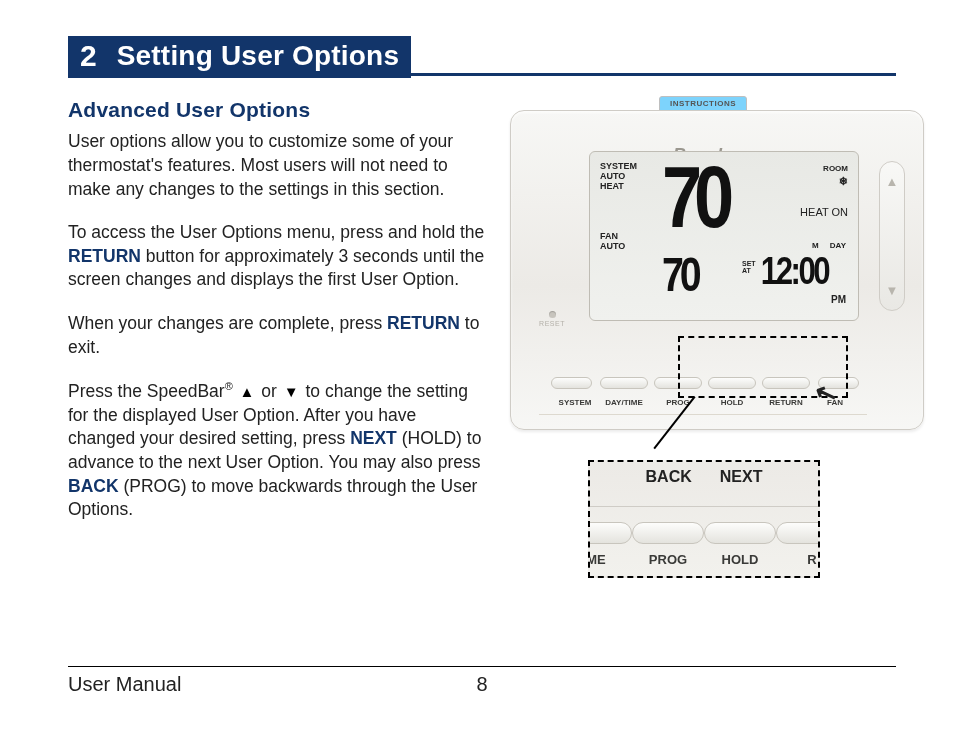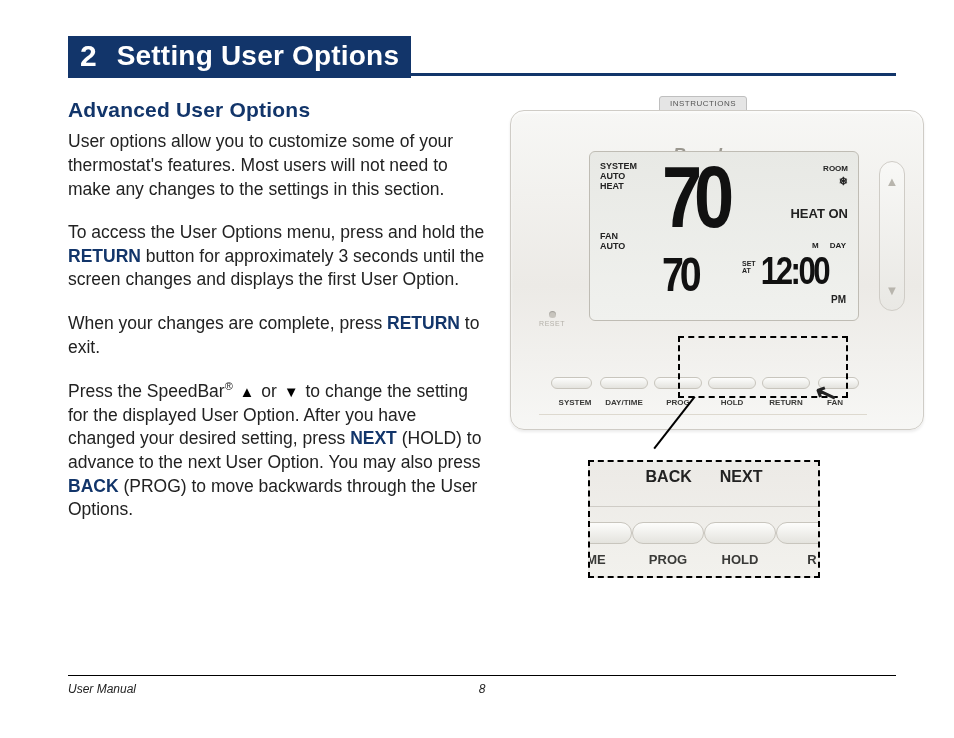--- a/index.html
+++ b/index.html
@@ -76,25 +76,25 @@
   .thermo-wrap {
     flex: 1;
     position: relative;
     height: 510px;
   }
   .instructions-tab {
     position: absolute;
     top: 0;
     left: 50%;
     transform: translateX(-50%);
-    background: #e5e5e5;
+    background: #7dd3fc;
     border: 1px solid #bfbfbf;
     border-radius: 3px 3px 0 0;
     font-size: 8px;
-    font-weight: 400;
+    font-weight: 700;
     letter-spacing: .5px;
     padding: 2px 10px;
     color: #555;
   }
   .device {
     position: absolute;
     top: 14px;
     left: 0;
     right: -28px;
     height: 320px;
@@ -154,21 +154,21 @@
     top: -6px; left: 72px;
     font-family: "Arial Black", sans-serif;
     font-size: 88px;
     font-weight: 900;
     letter-spacing: -10px;
     color:#111;
     transform: scaleX(.82);
     transform-origin: left center;
   }
   .room-lbl { position:absolute; top:12px; right:10px; font-size:8px; font-weight:700; text-align:right; line-height:1.3; }
-  .heaton { position:absolute; top:54px; right:10px; font-size:13px; font-weight:700; }
+  .heaton { position:absolute; top:54px; right:10px; font-size:11px; font-weight:400; }
   .small70 {
     position:absolute; top:95px; left:72px;
     font-family:"Arial Black",sans-serif;
     font-size:48px; font-weight:900; letter-spacing:-5px;
     transform: scaleX(.82);
     transform-origin:left center;
     color:#111;
   }
   .setat { position:absolute; top:108px; left:152px; font-size:7px; font-weight:700; line-height:1; }
   .clock {
@@ -277,23 +277,22 @@
     border-top:1px solid #cfccc6;
   }
 
   
   .footer {
     position:absolute;
     bottom: 42px;
     left: 68px; right: 58px;
     border-top: 1.5px solid #000;
     padding-top: 6px;
-    font-size: 12px;
+    font-size: 20px;
     display:flex;
-    font-style:italic;
   }
   .footer-left { flex:1; }
   .footer-page { position:absolute; left:50%; transform:translateX(-50%); }
 </style>
 </head>
 <body>
 
 <div class="header-bar">
   <div class="header-num">2</div>
   <div class="header-title">Setting User Options</div>

